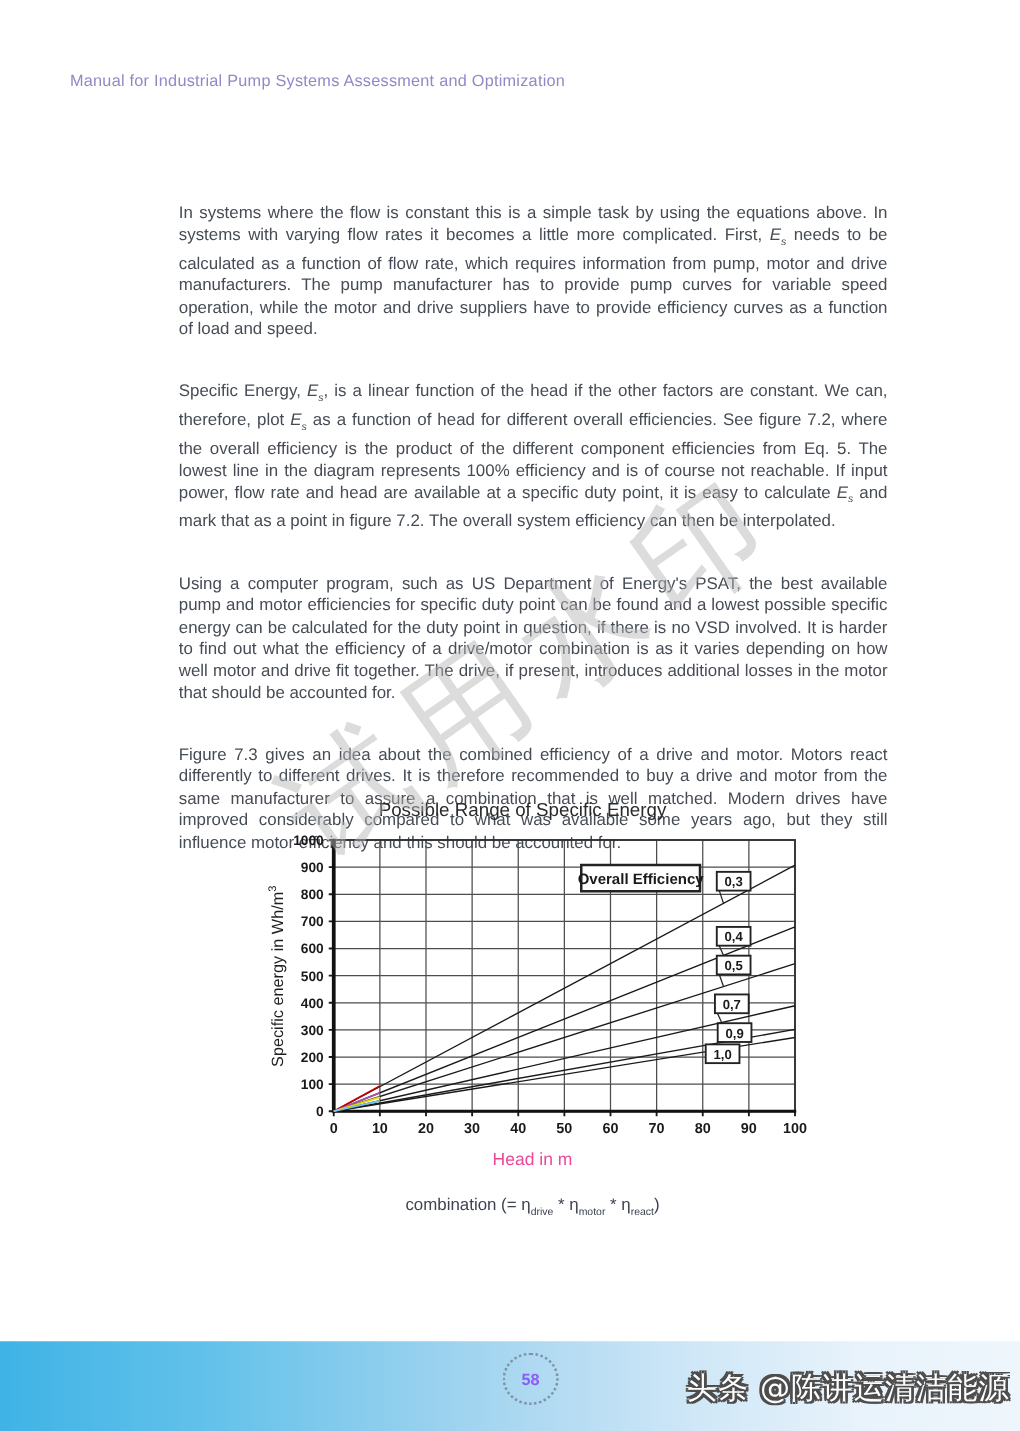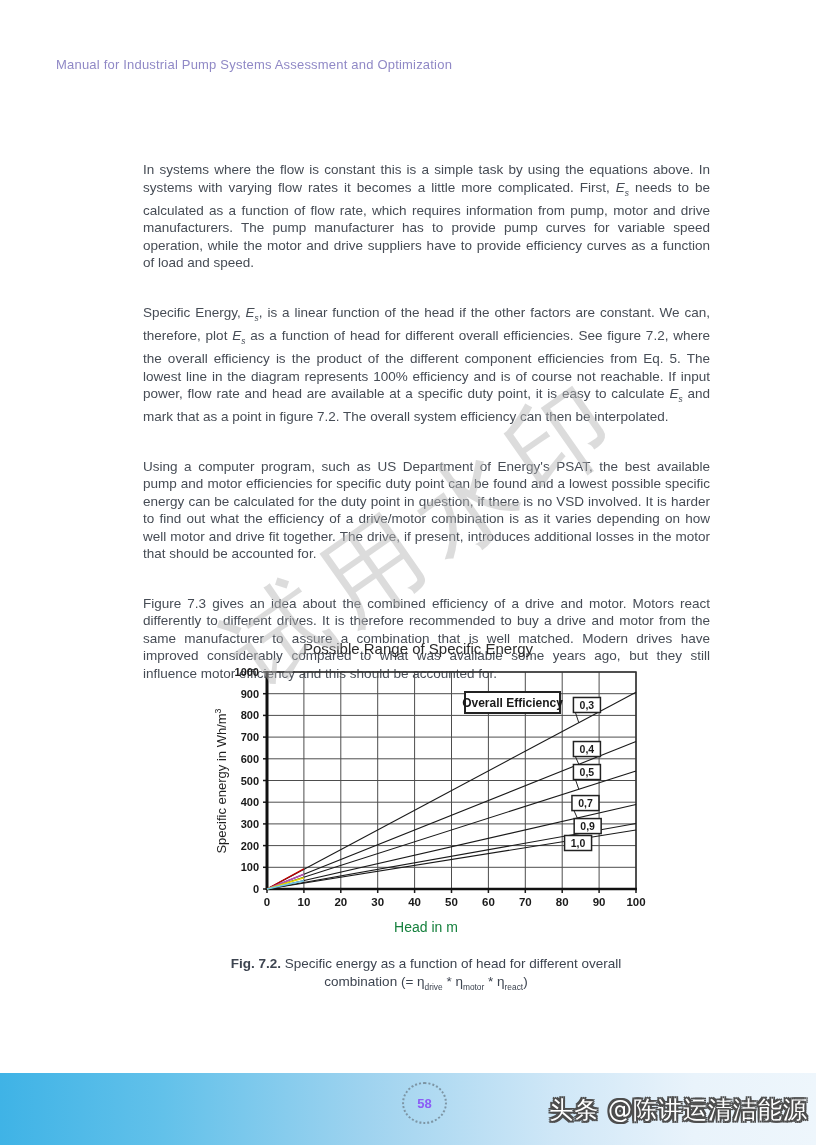--- a/index.html
+++ b/index.html
@@ -28,21 +28,21 @@
     position:absolute; left:218px; top:640px; width:400px;
     text-align:center; font-size:15px; color:#2a2a2a;
   }
   .chart-wrap { position:absolute; left:220px; top:660px; width:440px; height:250px; }
   .y-axis-label {
     position:absolute; left:221px; top:781px; transform:translate(-50%,-50%) rotate(-90deg);
     white-space:nowrap; font-size:13px; color:#1f1f1f;
   }
   .x-axis-label {
     position:absolute; left:226px; top:919px; width:400px; text-align:center;
-    font-size:14px; color:#15803d;
+    font-size:14px; color:#ec4899;
   }
 
   .fig-caption {
     position:absolute; left:146px; top:955px; width:560px;
     text-align:center; font-size:13.5px; line-height:18px; color:#3d4450;
   }
 
   .watermark-diagonal {
     position:absolute; left:145px; top:473px; width:560px; height:120px;
     line-height:120px; text-align:center; font-size:100px; letter-spacing:14px;
@@ -182,21 +182,20 @@
       <text x="367.66100000000006" y="170.07" text-anchor="middle" font-size="10.5" font-weight="700" fill="#1a1a1a" font-family="Liberation Sans, DejaVu Sans, sans-serif">0,9</text>
       <line x1="346.567" y1="190.496" x2="349.94899999999996" y2="180.541296" stroke="#222222" stroke-width="1"></line>
       <rect x="344.567" y="175.496" width="27" height="15" fill="#ffffff" stroke="#222222" stroke-width="1.5"></rect>
       <text x="358.067" y="186.996" text-anchor="middle" font-size="10.5" font-weight="700" fill="#1a1a1a" font-family="Liberation Sans, DejaVu Sans, sans-serif">1,0</text>
     </svg>
 </div>
 
 <div class="x-axis-label">Head in m</div>
 
 <div class="fig-caption">
-  <div><span class="b">Fig. 7.2. </span><span>Specific energy as a function of head for different overall</span></div>
   <div><span>combination (= η</span><span class="sub">drive</span><span> * η</span><span class="sub">motor</span><span> * η</span><span class="sub">react</span><span>)</span></div>
 </div>
 
 <div class="watermark-diagonal">试用水印</div>
 
 <div class="footer-band"></div>
 <div class="page-circle">
   <span>58</span>
 </div>
 <div class="watermark-footer">头条 @陈讲运清洁能源</div>

